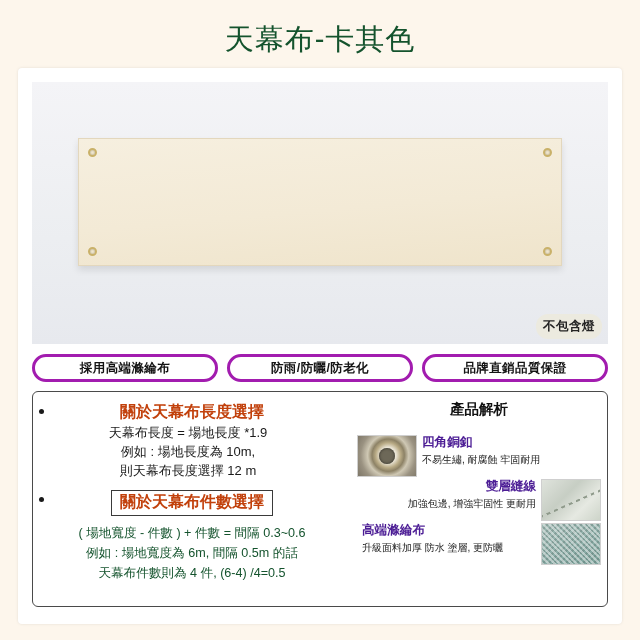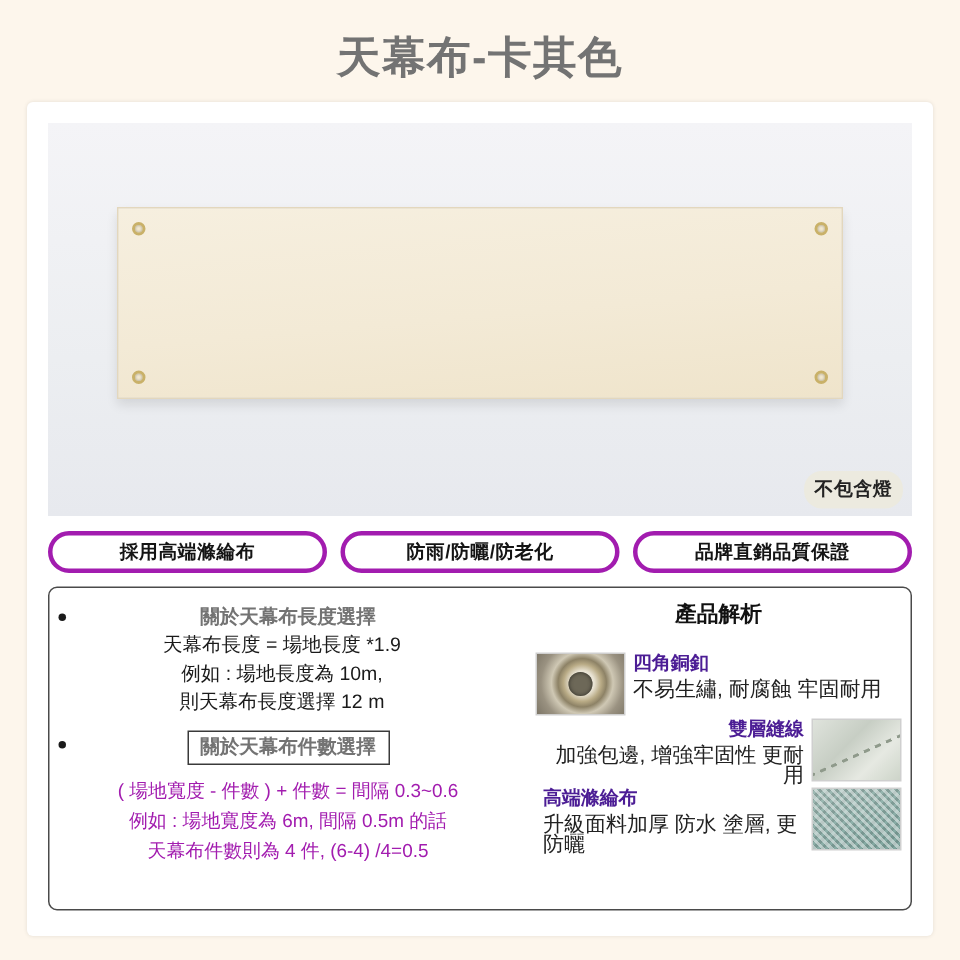--- a/index.html
+++ b/index.html
@@ -11,22 +11,22 @@
   }
   .page {
     position: relative;
     width: 640px; height: 640px;
     background: #fdf6ec;
   }
   
   .title {
     text-align: center;
     font-size: 29px;
-    font-weight: bold;
-    color: #737373;
+    font-weight: normal;
+    color: #14532d;
     letter-spacing: 1px;
     padding-top: 16px;
     height: 62px;
     line-height: 46px;
   }
   
   .card {
     position: absolute;
     left: 18px; top: 68px;
     width: 604px; height: 556px;
@@ -120,23 +120,23 @@
   }
   .bullet {
     width: 5px; height: 5px;
     border-radius: 50%;
     background: #1a1a1a;
     margin-top: 7px;
     margin-right: 5px;
     flex: 0 0 auto;
   }
   .l-head {
-    font-size: 13px;
-    font-weight: bold;
-    color: #737373;
+    font-size: 16px;
+    font-weight: bold;
+    color: #c2410c;
     text-align: center;
     flex: 1;
     padding-right: 10px;
   }
   .l-head.boxed span {
     border: 1px solid #3a3a3a;
     padding: 1px 8px 2px 8px;
     display: inline-block;
   }
   .l-lines {
@@ -144,21 +144,21 @@
     font-size: 13px;
     line-height: 19px;
     color: #1a1a1a;
     padding-right: 8px;
   }
   .sec2 { margin-top: 10px; }
   .l-lines2 {
     text-align: center;
     font-size: 12.6px;
     line-height: 20px;
-    color: #a21caf;
+    color: #14532d;
     margin-top: 7px;
   }
   
   .r-title {
     text-align: center;
     font-size: 14.5px;
     font-weight: bold;
     color: #111;
     margin-bottom: 16px;
   }
@@ -207,21 +207,21 @@
     flex: 1;
   }
   .r-label {
     font-size: 12.6px;
     font-weight: bold;
     color: #4c1d95;
     line-height: 15px;
   }
   .r-label.right { text-align: right; }
   .r-desc {
-    font-size: 14px;
+    font-size: 10px;
     color: #222;
     line-height: 13px;
     margin-top: 3px;
   }
   .r-desc.right { text-align: right; }
 </style>
 </head>
 <body>
 
 <div class="page">

